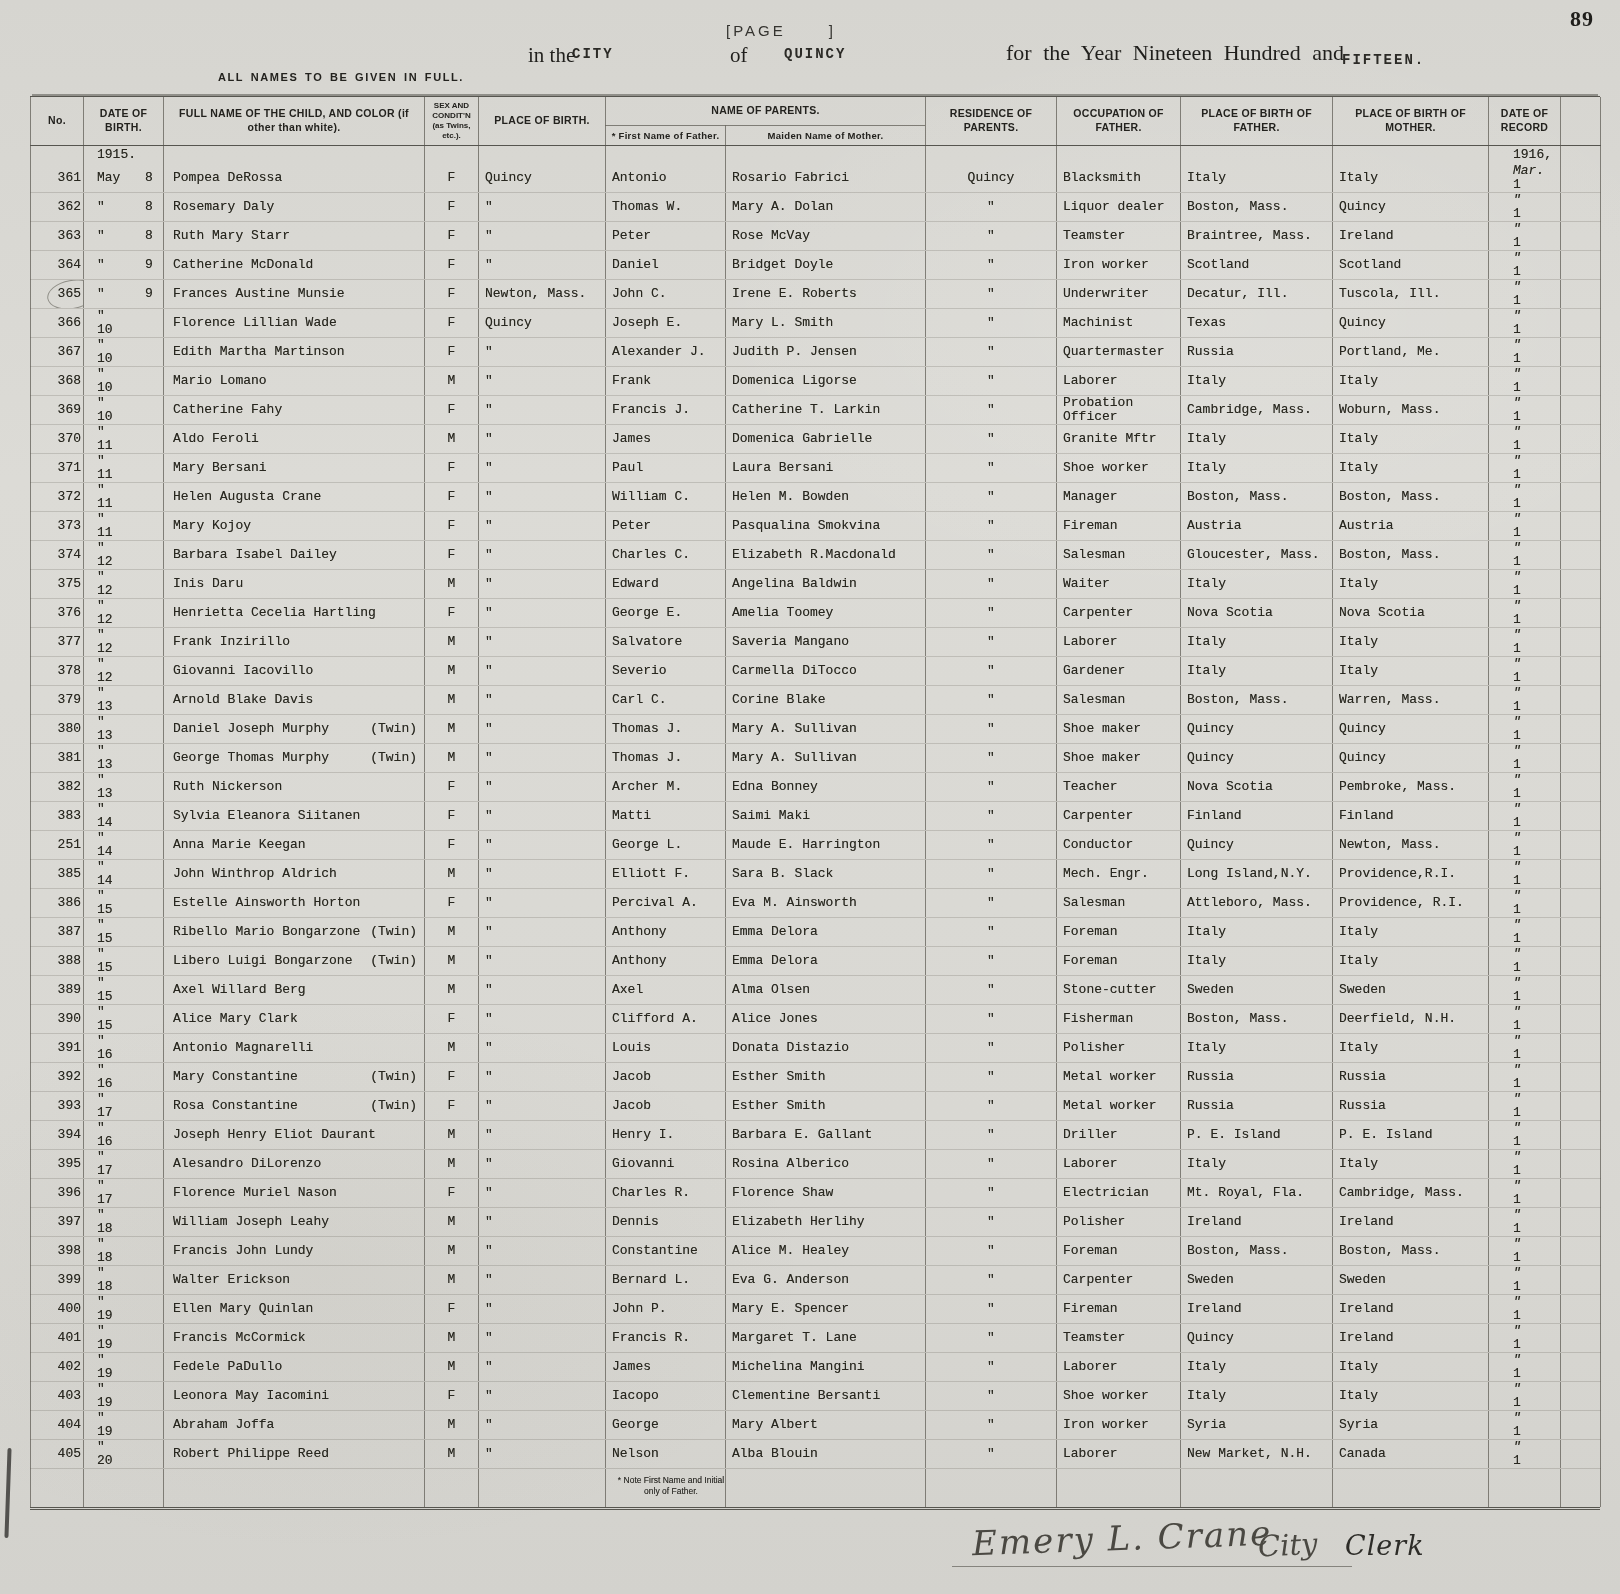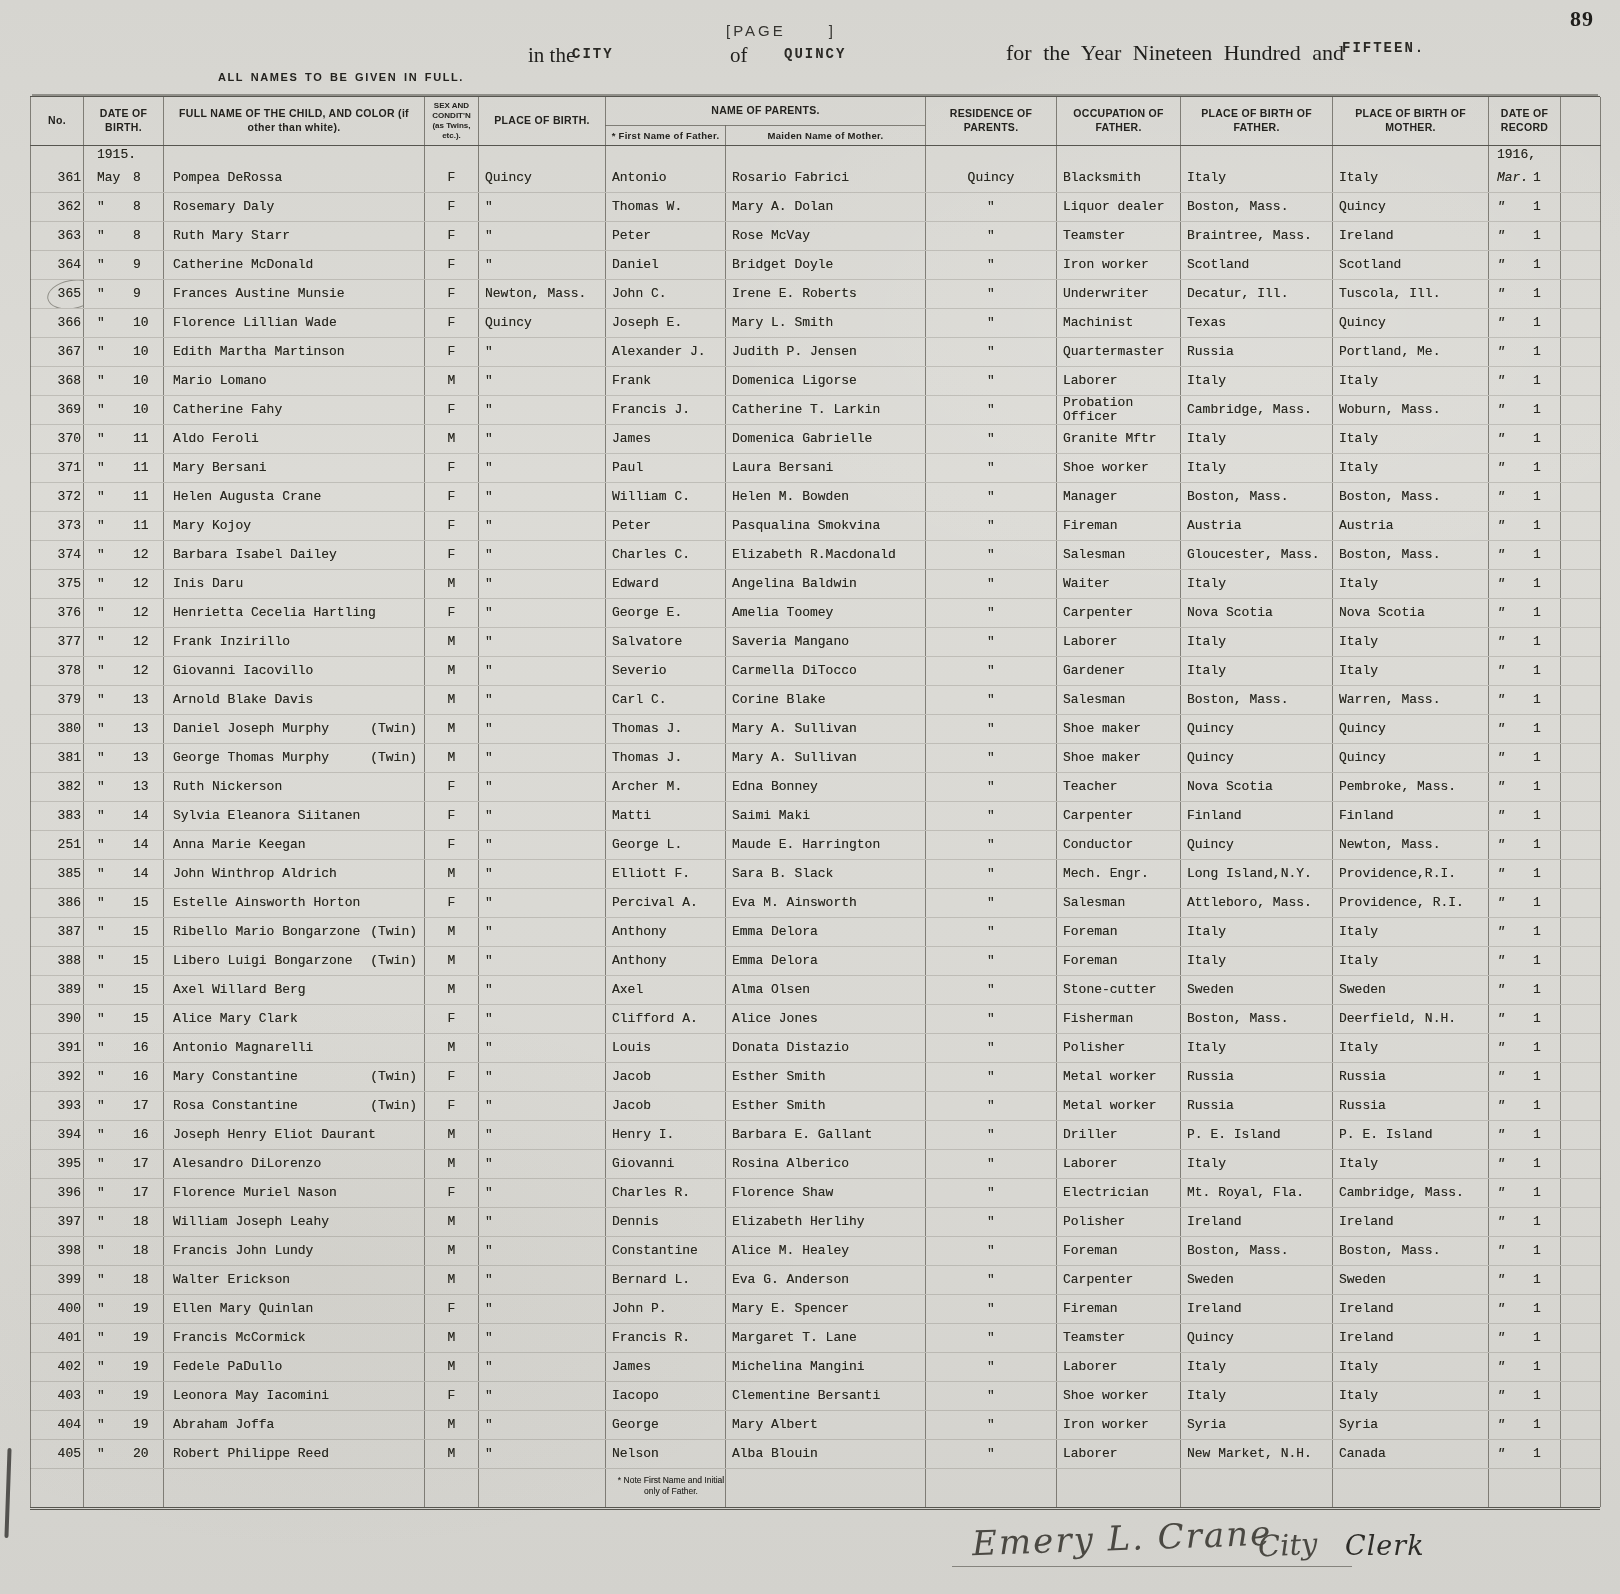--- a/index.html
+++ b/index.html
@@ -14,21 +14,21 @@
   .edge-mark{position:absolute; left:6px; top:1448px; width:4px; height:90px; background:rgba(40,39,36,.75); transform:rotate(2deg); border-radius:2px;}
   .page-number{position:absolute; top:6px; right:26px; font:bold 22px "Liberation Serif", serif; letter-spacing:1px;}
   
   .t-main{position:absolute; left:222px; top:36px; font:28px "Liberation Serif", serif; letter-spacing:3px; word-spacing:10px;}
   .t-inthe{position:absolute; left:528px; top:43px; font:21px "Liberation Serif", serif;}
   .t-city{position:absolute; left:572px; top:46px; font:bold 14px "Liberation Mono", monospace; letter-spacing:2px; color:#2b2a26;}
   .t-of{position:absolute; left:692px; top:43px; font:21px "Liberation Serif", serif;margin-left:38px;}
   .t-pagebracket{position:absolute; left:726px; top:22px; font:15px "Liberation Sans", sans-serif; letter-spacing:3px; white-space:pre; color:#34332f;}
   .t-place{position:absolute; left:784px; top:46px; font:bold 14px "Liberation Mono", monospace; letter-spacing:2px; color:#2b2a26;}
   .t-year{position:absolute; left:1006px; top:40px; font:22px "Liberation Serif", serif; word-spacing:6px;}
-  .t-yeartyped{position:absolute; left:1342px; top:40px; font:bold 14px "Liberation Mono", monospace; letter-spacing:2px; color:#2b2a26;}
+  .t-yeartyped{position:absolute; left:1342px; top:52px; font:bold 14px "Liberation Mono", monospace; letter-spacing:2px; color:#2b2a26;}
   .t-instruction{position:absolute; left:218px; top:71px; font:bold 11px "Liberation Sans", sans-serif; letter-spacing:1.6px; word-spacing:2px; color:#23221e;}
   
   .regtable-wrap{position:absolute; left:30px; top:96px; width:1570px;
     border-top:1px solid #56554f; box-shadow:0 -4px 0 -2px rgba(86,85,79,.55);
     border-bottom:3px double #56554f;}
   table{border-collapse:collapse; table-layout:fixed; width:1570px; background:transparent;}
   th,td{border-left:1px solid rgba(105,103,95,.8); overflow:hidden;}
   td:last-child,th:last-child{border-right:1px solid rgba(105,103,95,.8);}
   thead th{
     font:bold 10.5px "Liberation Sans", sans-serif; color:#23221e; letter-spacing:.3px;
@@ -41,27 +41,27 @@
   tbody td{
     font:13px "Liberation Mono", monospace; color:#28271f; height:28px;
     vertical-align:middle; padding:0 6px; line-height:14px;
     border-bottom:1px solid rgba(90,88,78,.22);
     text-shadow:0 0 .5px rgba(40,39,31,.5);
   }
   tr.year-row td{height:18px; border-bottom:none; font:13px "Liberation Mono", monospace;}
   tr.foot-row td{height:38px; vertical-align:top; border-bottom:none;}
   .c-no{text-align:right; padding:0 2px;}
   .c-date{padding-left:13px;}
-  .c-date .month{display:inline-block; width:36px;}
+  .c-date .month{display:inline-block; width:48px;}
   .c-sex{text-align:center; padding:0 2px;}
   .c-name{padding-left:9px;}
   .c-name .flex{display:flex; align-items:flex-end;}
   .c-name .cond{margin-left:auto; padding-right:1px;}
   .c-res{text-align:center;}
-  .c-rec{padding-left:8px;}
+  .c-rec{padding-left:24px;}
   .c-rec .month{display:inline-block; width:36px;font-style:italic;}
   .circled{display:inline-block; position:relative;}
   .circled::after{content:''; position:absolute; left:-11px; top:-7px; width:48px; height:27px;
     border:1.6px solid rgba(95,93,85,.6); border-radius:50%; transform:rotate(-10deg);}
   .footnote{font:8.5px "Liberation Sans", sans-serif; color:#2c2b27; width:118px; margin:6px 0 0 auto; text-align:center; line-height:1.3;}
   
   .certification{position:absolute; left:36px; top:1492px; font:17.5px "Liberation Serif", serif; word-spacing:7px; color:#1d1c19;}
   .sig-line{position:absolute; left:952px; top:1566px; width:400px; height:1px; background:rgba(70,68,60,.55);}
   .sig-name{position:absolute; left:972px; top:1518px; font:italic 34px "DejaVu Serif", serif; color:#4a4842; transform:rotate(-2deg); letter-spacing:2px;}
   .sig-office{position:absolute; left:1258px; top:1528px; font:italic 29px "DejaVu Serif", serif; color:#4a4842; transform:rotate(-3deg);}

